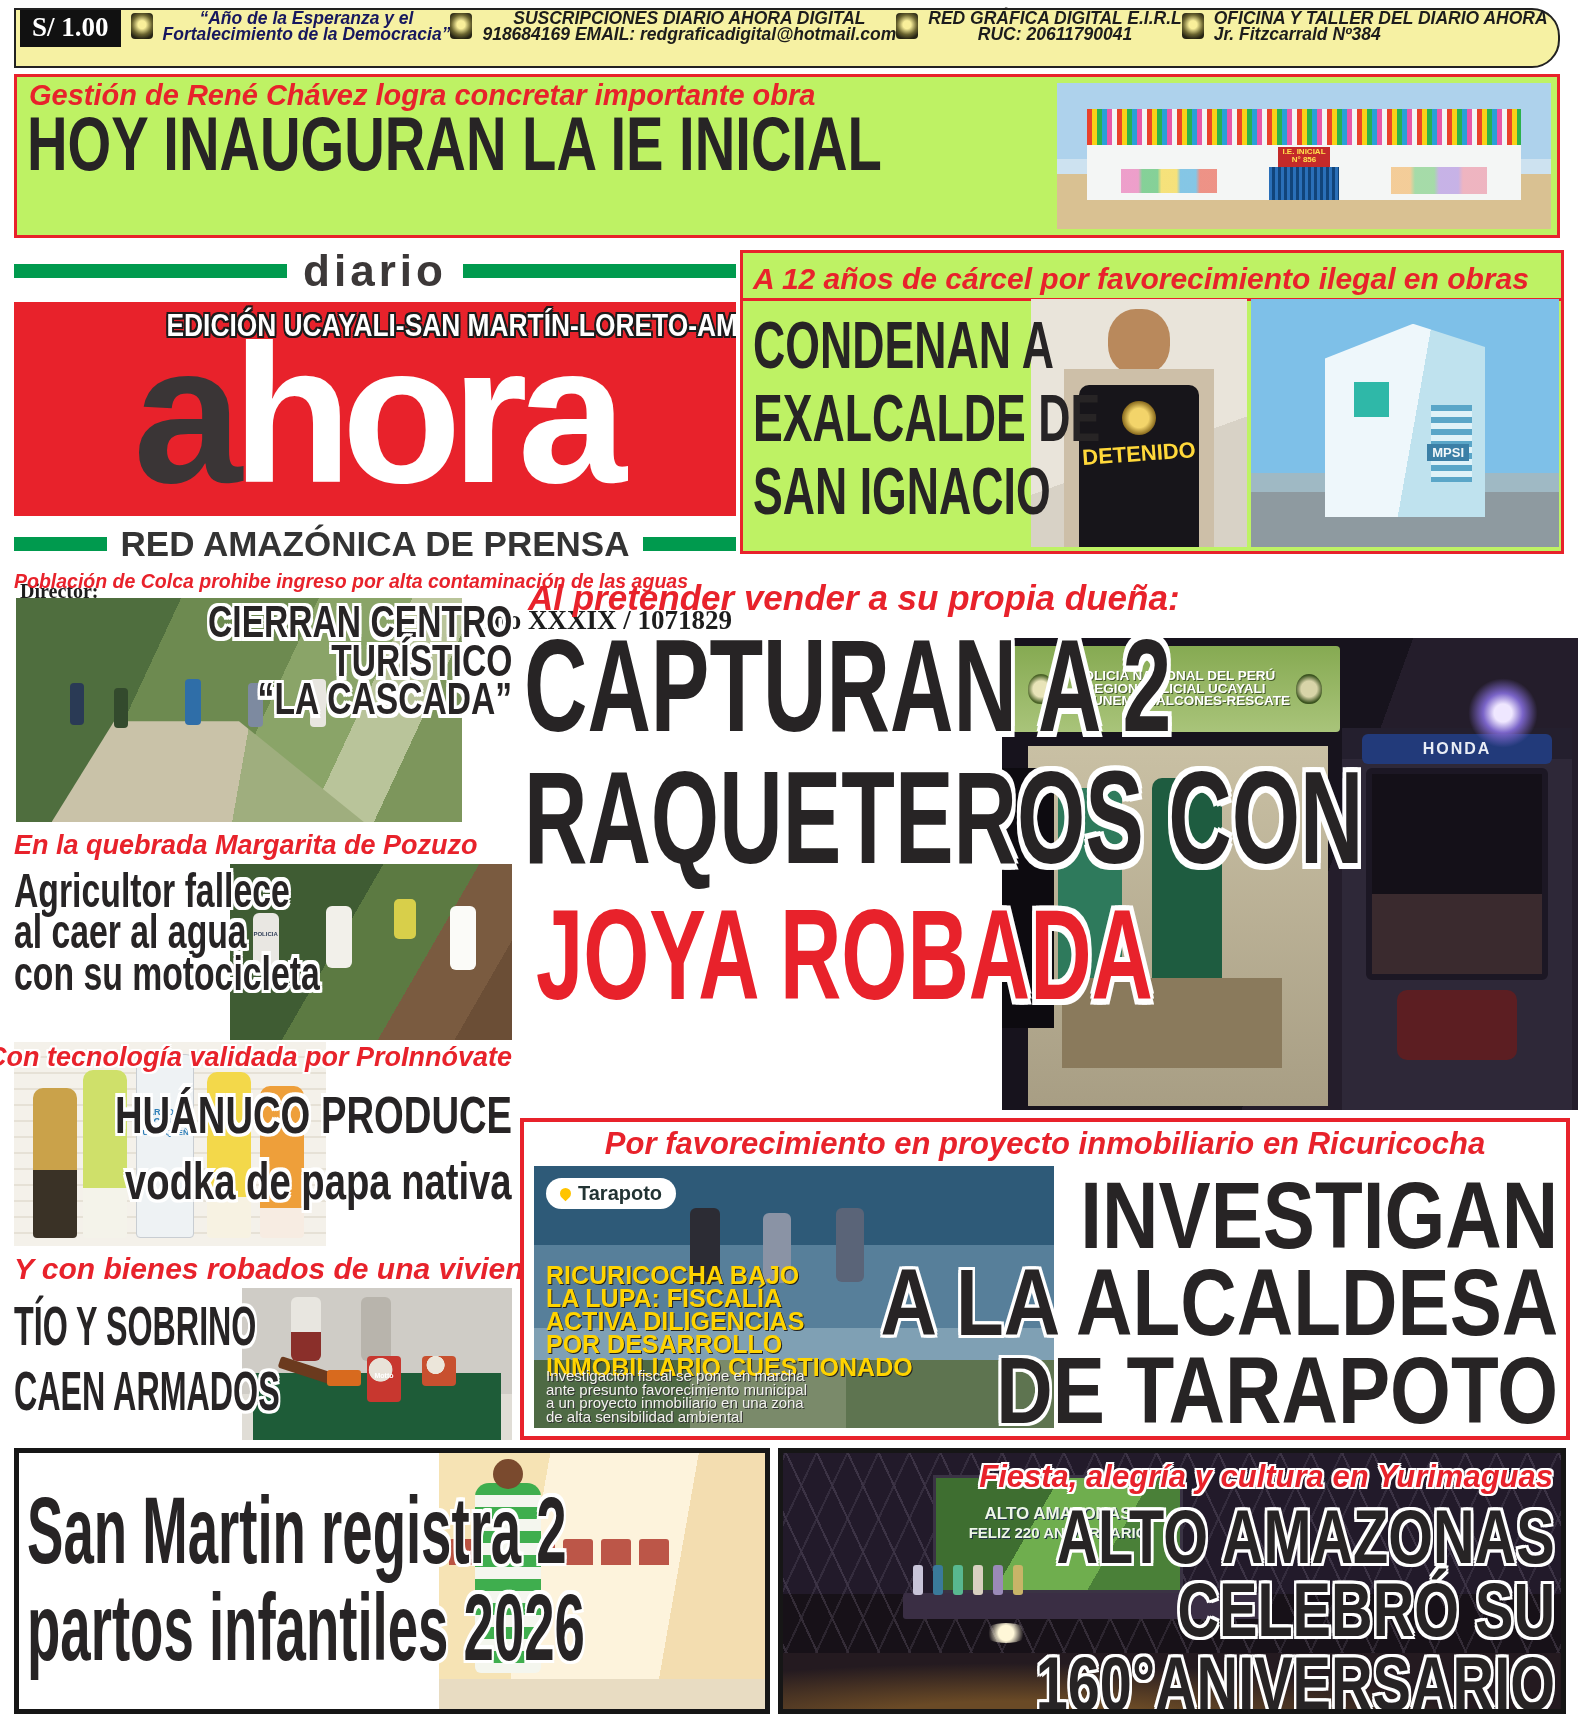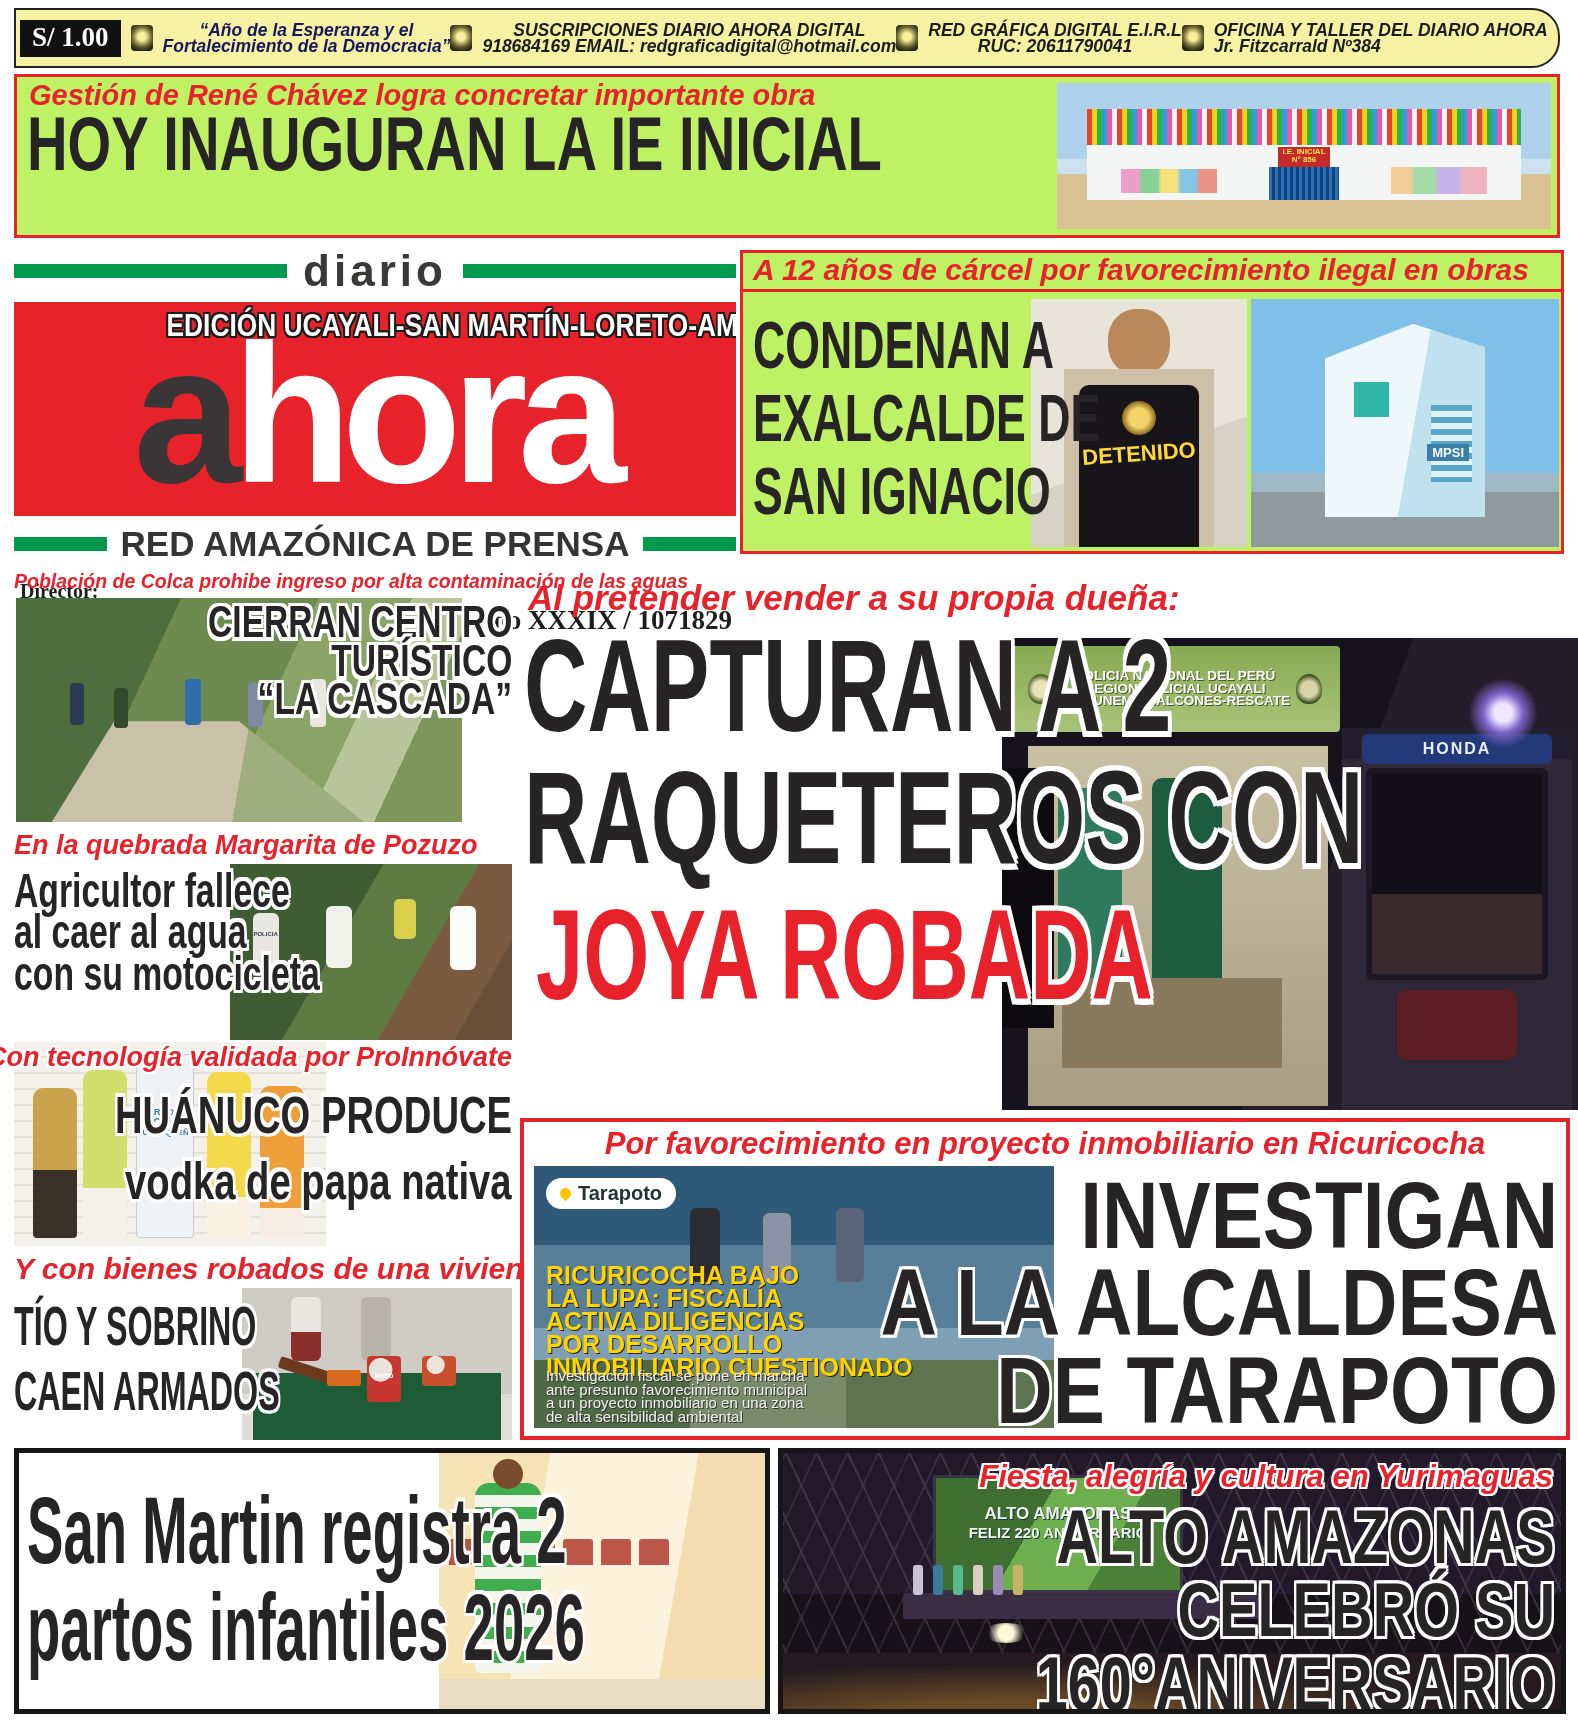--- a/index.html
+++ b/index.html
@@ -24,21 +24,21 @@
   .serifb{font-family:"Liberation Serif",serif;font-weight:bold;color:#1d1d1d}
   .bullet{width:22px;height:26px;border-radius:4px;flex:0 0 auto;
           background:radial-gradient(circle at 50% 45%,#f9ef9a 0 22%,#6a6430 55%,#262414 80%)}
   .pin{width:11px;height:11px;background:#ffc400;border-radius:50% 50% 50% 0;transform:rotate(-45deg);display:inline-block;margin-right:7px}
   .chair{width:30px;height:26px;background:#b03a2e;border-radius:3px 3px 0 0;display:inline-block;margin-right:8px;opacity:.85}
 </style>
 </head>
 <body>
 
 <div class="abs" style="left:14px;top:8px;width:1546px;height:60px;background:#f6f1a3;border:2px solid #222;
-            border-radius:0 28px 28px 0;display:flex;align-items:center;gap:10px;padding:0 16px 0 4px;box-sizing:border-box">
+            border-radius:0 28px 28px 0;display:flex;align-items:flex-start;gap:10px;padding:0 16px 0 4px;box-sizing:border-box">
   <div style="background:#111;color:#fff;font-family:'Liberation Serif',serif;font-weight:bold;
               font-size:27px;padding:2px 12px 4px;white-space:nowrap">
     <span>S/ 1.00</span>
   </div>
   <div style="flex:1;display:flex;justify-content:space-around;align-items:center">
     <div style="display:flex;align-items:center;gap:10px">
       <span class="bullet"></span>
       <div style="font-weight:bold;font-style:italic;font-size:17.5px;color:#17175e;text-align:center;line-height:1.15">
         <span class="ln">“Año de la Esperanza y el</span>
         <span class="ln">Fortalecimiento de la Democracia”</span>
@@ -110,21 +110,21 @@
   <div class="serifb" style="font-size:20px;margin-top:16px;padding-left:6px">Director:</div>
   <div class="serifb" style="font-size:27px;display:flex;justify-content:space-between;padding:0 4px;margin-top:2px">
     <span>José Arias Sandoval</span>
     <span>08</span>
     <span>FEBRERO 2026</span>
     <span>Año XXXIX / 1071829</span>
   </div>
 </div>
 
 <div class="abs redbox" style="left:740px;top:250px;width:824px;height:304px;box-sizing:border-box">
-  <div class="kick" style="font-size:30px;padding:0 0 2px 10px;border-bottom:3px solid #e8222b">A 12 años de cárcel por favorecimiento ilegal en obras</div>
+  <div class="kick" style="font-size:30px;padding:9px 0 2px 10px;border-bottom:3px solid #e8222b">A 12 años de cárcel por favorecimiento ilegal en obras</div>
   <div class="photo" style="left:288px;top:46px;width:216px;height:248px;background:linear-gradient(160deg,#e9e4da 0 60%,#d8d2c6 60% 100%)">
     <div class="abs" style="left:50%;top:10px;width:62px;height:66px;margin-left:-31px;background:#b9895c;border-radius:45%"></div>
     <div class="abs" style="left:50%;top:70px;width:150px;height:180px;margin-left:-75px;background:#cdbfa8"></div>
     <div class="abs" style="left:50%;top:86px;width:120px;height:164px;margin-left:-60px;background:#17151a;border-radius:10px 10px 0 0">
       <div style="width:34px;height:34px;margin:16px auto 6px;border-radius:50%;background:radial-gradient(circle,#f3d46a 0 40%,#8a6b1e 70%)"></div>
       <div style="color:#ffd83a;font-weight:bold;font-size:22px;text-align:center;transform:rotate(-4deg)">DETENIDO</div>
     </div>
   </div>
   <div class="photo" style="left:508px;top:46px;width:308px;height:248px;background:linear-gradient(#7ec0e8 0 70%,#9fb9c4 70% 78%,#8e9aa0 78% 100%)">
     <div class="abs" style="left:24%;top:10%;width:52%;height:78%;background:linear-gradient(100deg,#eef7fb 0 55%,#bfe2ee 55% 100%);clip-path:polygon(0 18%,55% 0,100% 12%,100% 100%,0 100%)">

